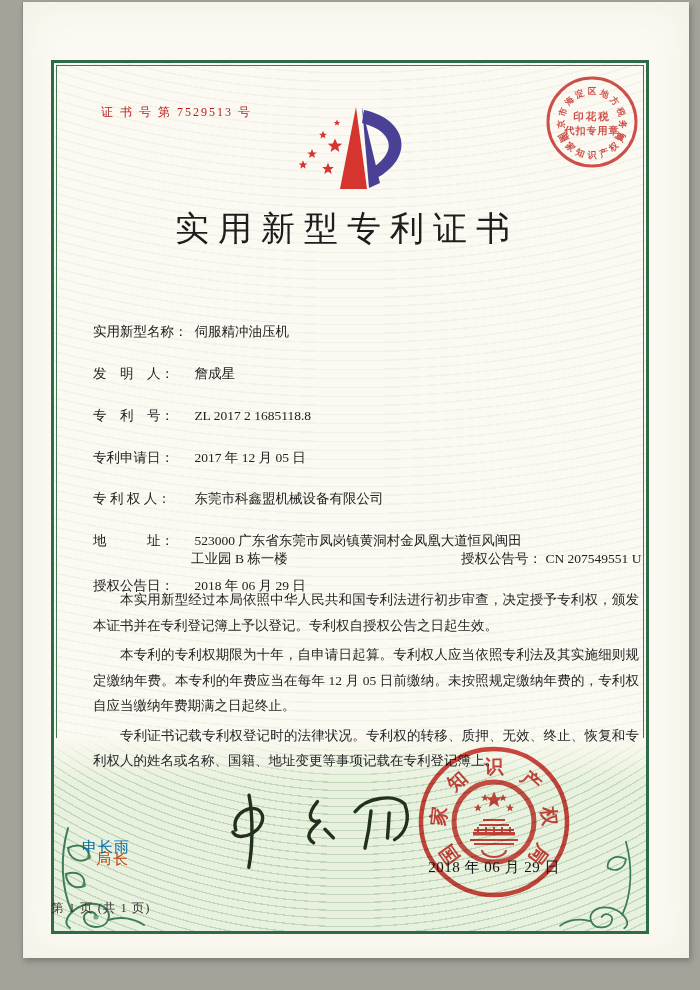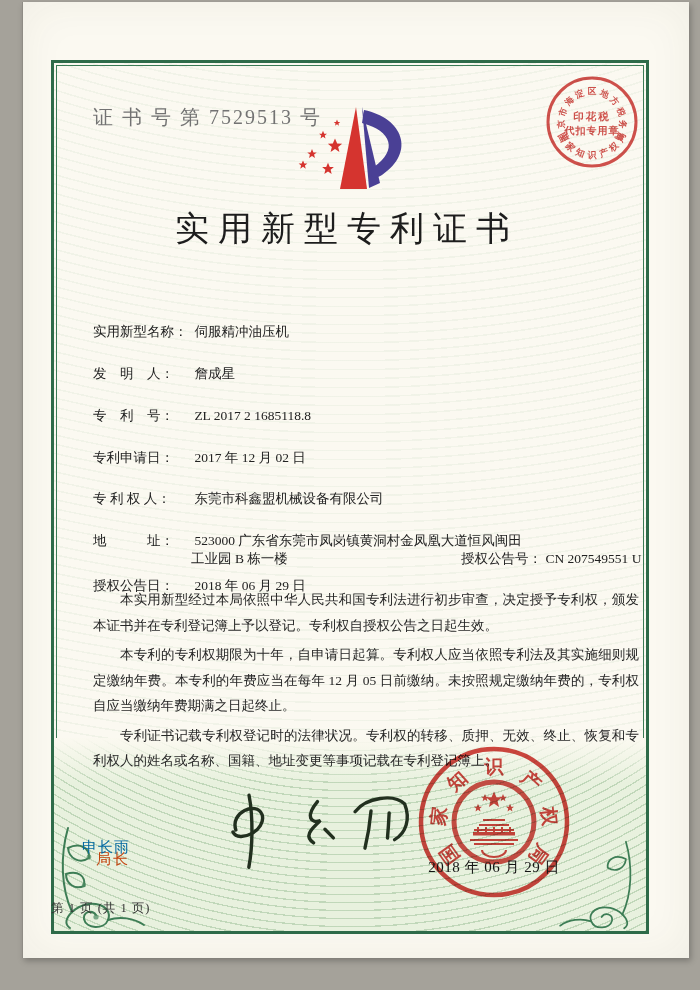--- a/index.html
+++ b/index.html
@@ -28,22 +28,22 @@
   }
   .green-band{
     position:absolute;left:31px;top:736px;width:592px;height:193px;
     background-color:#e8f1de;
     background-image:
       linear-gradient(#fbf9f0, rgba(251,249,240,0) 45px),
       repeating-radial-gradient(circle at 50% -420px,
         rgba(100,155,100,.30) 0 1.3px, transparent 1.3px 8px);
   }
   .cert-number{
-    position:absolute;left:70px;top:102px;
-    font-size:20px;letter-spacing:2px;color:#737373;
+    position:absolute;left:78px;top:102px;
+    font-size:12px;letter-spacing:2px;color:#b91c1c;
   }
   .logo{position:absolute;left:256px;top:96px;width:140px;height:108px;}
   .title{
     position:absolute;left:28px;top:204px;width:592px;text-align:center;
     font-size:34px;font-weight:400;letter-spacing:9px;color:#1d1d1d;
   }
   .field-row{position:absolute;left:70px;font-size:13.5px;color:#222;white-space:nowrap;}
   .field-row .lbl{display:inline-block;width:98px;margin-top:27px;}
   .field-row .lbl5{letter-spacing:0;}
   .grant-no{position:absolute;left:368px;top:0;text-align:right;}
@@ -136,21 +136,21 @@
   <div class="field-row" style="top:336px">
     <span class="lbl">发　明　人：</span>
     <span>詹成星</span>
   </div>
   <div class="field-row" style="top:378px">
     <span class="lbl">专　利　号：</span>
     <span>ZL 2017 2 1685118.8</span>
   </div>
   <div class="field-row" style="top:420px">
     <span class="lbl">专利申请日：</span>
-    <span>2017 年 12 月 02 日</span>
+    <span>2017 年 12 月 05 日</span>
   </div>
   <div class="field-row" style="top:461px">
     <span class="lbl lbl5">专 利 权 人：</span>
     <span>东莞市科鑫盟机械设备有限公司</span>
   </div>
   <div class="field-row" style="top:503px">
     <span class="lbl">地　　　址：</span>
     <span>523000 广东省东莞市凤岗镇黄洞村金凤凰大道恒风闽田</span>
   </div>
   <div class="addr2">工业园 B 栋一楼</div>

